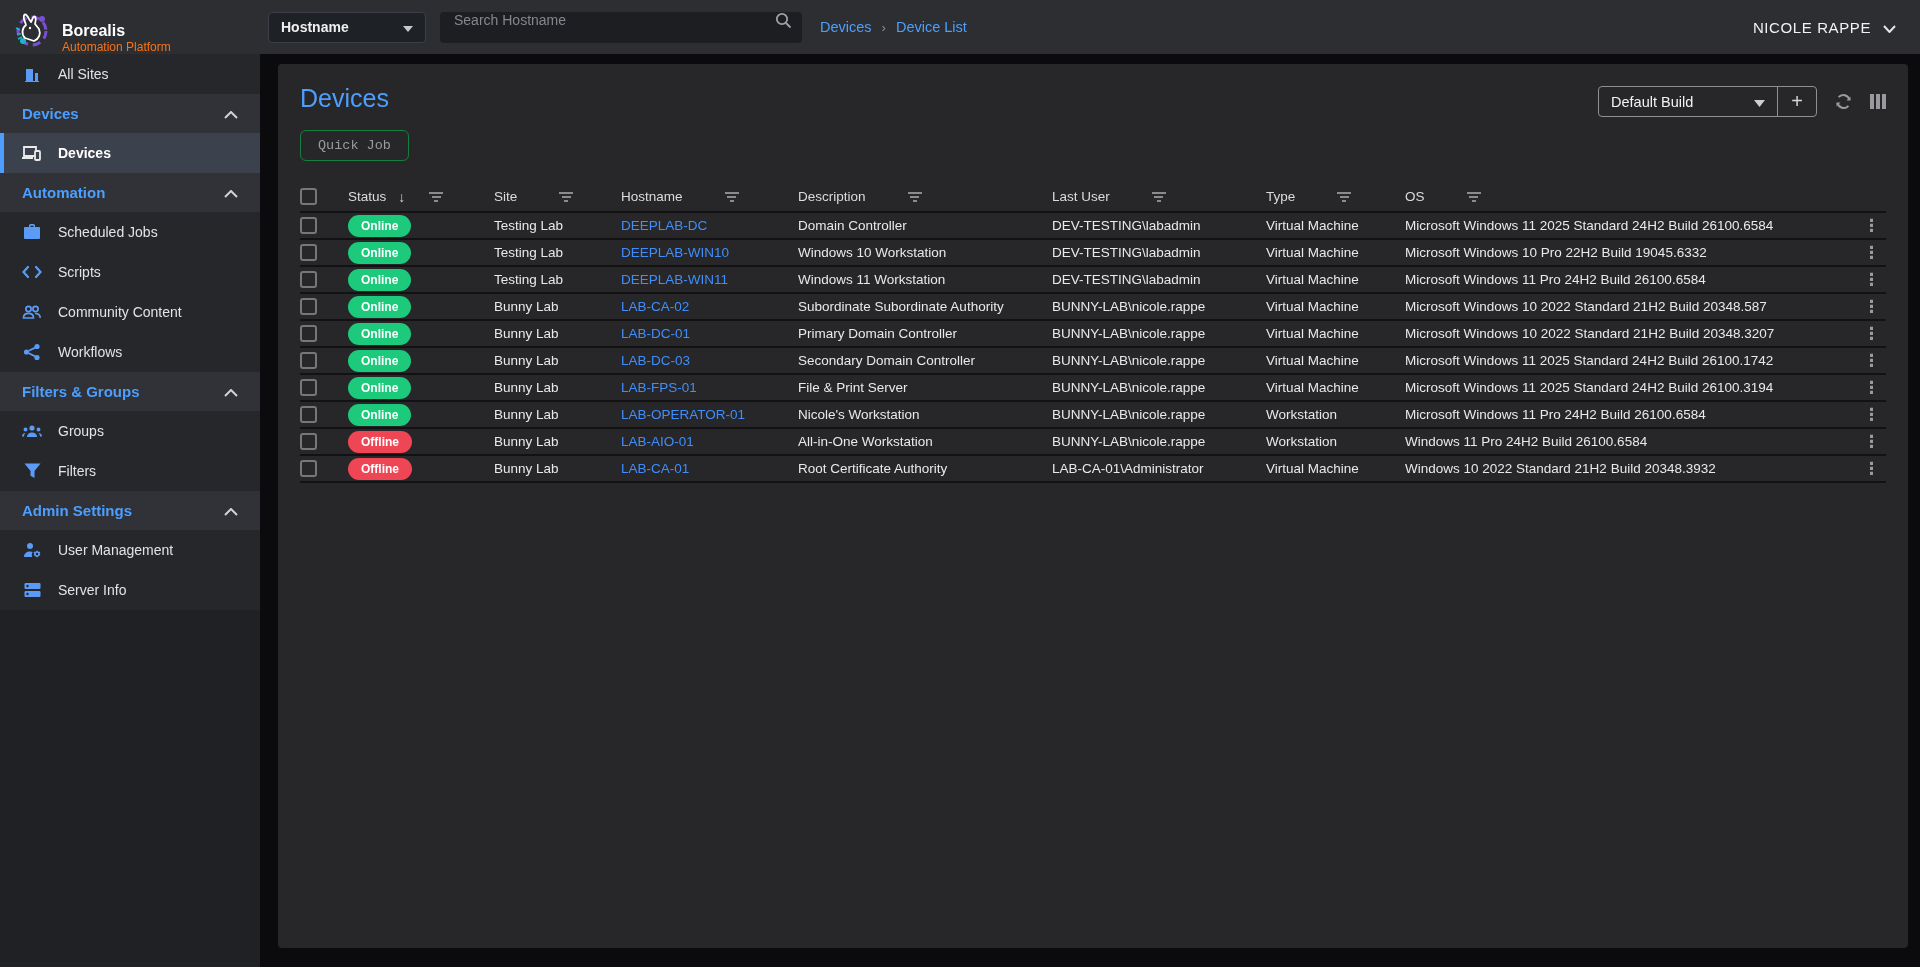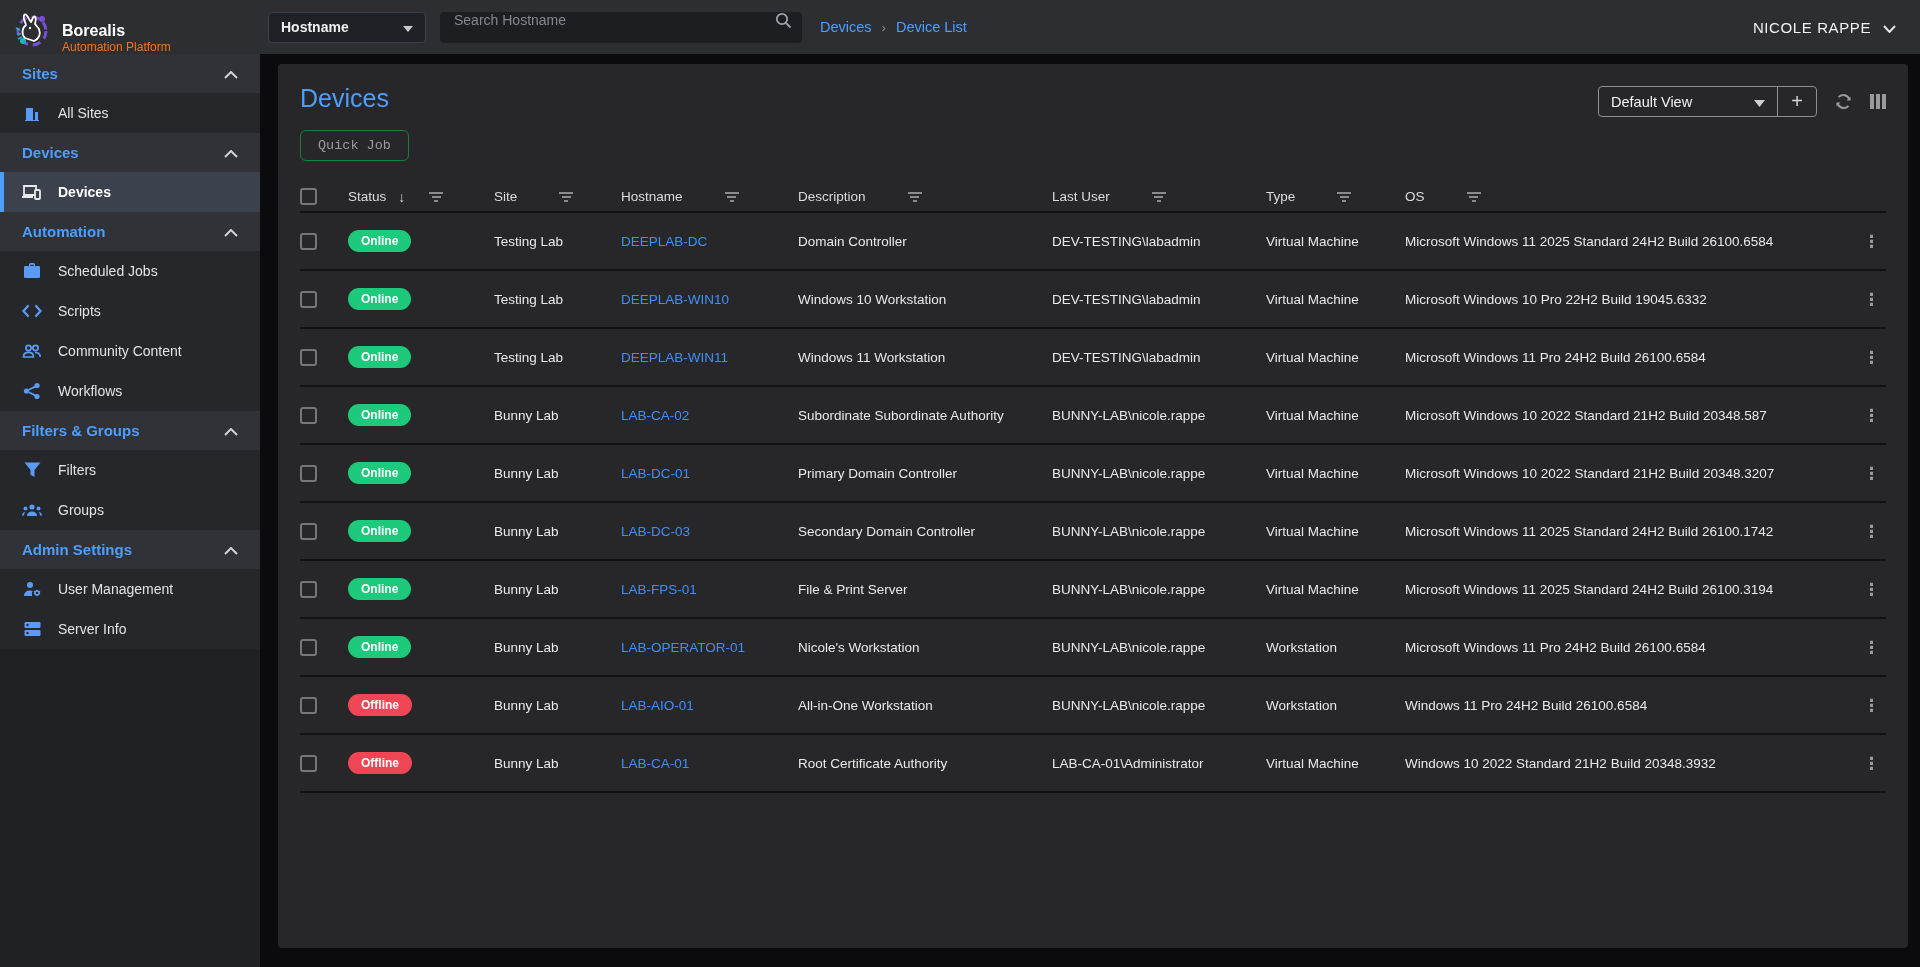--- a/index.html
+++ b/index.html
@@ -57,21 +57,21 @@
 
   .quick-job-btn { margin-top:13px; align-self:flex-start; background:transparent; border:1px solid #15803d;
                    border-radius:6px; color:#9b9b9f; font-size:13.5px; padding:7px 17px;
                    font-family:Liberation Mono, monospace; cursor:default; }
 
   
   .dtable { margin-top:21px; display:flex; flex-direction:column; }
   .thead, .trow { display:grid; grid-template-columns:48px 146px 127px 177px 254px 214px 139px 1fr 40px;
                   align-items:center; }
   .thead { height:29px; color:#dcdcde; font-size:13.5px; }
-  .trow { height:58px; border-top:2px solid #121214; color:#e9e9ea; font-size:13.5px; }
+  .trow { height:27px; border-top:2px solid #121214; color:#e9e9ea; font-size:13.5px; }
   .cell { display:flex; align-items:center; min-width:0; }
   .checkbox { width:17px; height:17px; border:2px solid #77777b; border-radius:3px; background:transparent;
               display:inline-block; cursor:pointer; }
   .hcell { gap:8px; }
   .filter-glyph { display:inline-flex; flex-direction:column; align-items:center; gap:2px; margin-left:34px; cursor:pointer; }
   .filter-glyph i { display:block; height:2px; background:#8b8b8f; }
   .filter-glyph i:nth-child(1){ width:14px; } .filter-glyph i:nth-child(2){ width:9px; } .filter-glyph i:nth-child(3){ width:4px; }
   .sort-arrow { color:#cfcfd2; font-size:14px; margin-left:4px; }
   .badge { padding:4px 13px; border-radius:12px; color:#ffffff; font-size:12px; font-weight:bold; }
   .badge.online { background:#1dc97a; }
@@ -97,28 +97,20 @@
           <path d="M8 20 L4 18 M9 24 L5 24 M10 27 L6 29" stroke="#18b8c4" stroke-width="1.6"></path>
           <circle cx="18" cy="18" r="1.2" fill="#ffffff"></circle>
         </svg>
       </span>
       <div>
         <div class="logo-title">Borealis</div>
         <div class="logo-sub">Automation Platform</div>
       </div>
     </div>
 
-    <div class="nav-section-header">
-      <span>Sites</span>
-      <span class="chev">
-        <svg width="14" height="8" viewBox="0 0 14 8">
-            <polyline points="1,7 7,1 13,7" fill="none" stroke="#d2d2d4" stroke-width="2"></polyline>
-          </svg>
-      </span>
-    </div>
     <div class="nav-item">
       <span class="nicon">
         <svg width="18" height="18" viewBox="0 0 18 18">
             <path fill="currentColor" d="M3 16V4h7v12h2V8h3v8h1v1H2v-1h1zm2-10h1.5v1.5H5V6zm3 0h1.5v1.5H8V6zM5 9h1.5v1.5H5V9zm3 0h1.5v1.5H8V9zm-3 3h1.5v1.5H5V12zm3 0h1.5v1.5H8V12z"></path>
           </svg>
       </span>
       <span class="lbl">All Sites</span>
     </div>
 
     <div class="nav-section-header">
@@ -185,40 +177,40 @@
       <span class="lbl">Workflows</span>
     </div>
 
     <div class="nav-section-header">
       <span>Filters &amp; Groups</span>
       <span class="chev">
         <svg width="14" height="8" viewBox="0 0 14 8">
             <polyline points="1,7 7,1 13,7" fill="none" stroke="#d2d2d4" stroke-width="2"></polyline>
           </svg>
       </span>
-    </div>
-    <div class="nav-item">
-      <span class="nicon">
-        <svg width="17" height="16" viewBox="0 0 17 16">
-            <path fill="currentColor" d="M0.5 0.5h16L10.5 8v7l-4-2.2V8z"></path>
-          </svg>
-      </span>
-      <span class="lbl">Filters</span>
     </div>
     <div class="nav-item">
       <span class="nicon">
         <svg width="20" height="14" viewBox="0 0 20 14">
             <circle cx="10" cy="4" r="2.6" fill="currentColor"></circle>
             <path fill="currentColor" d="M5 13c0-3 2.2-4.5 5-4.5S15 10 15 13z"></path>
             <circle cx="3.5" cy="5.5" r="1.9" fill="currentColor"></circle>
             <circle cx="16.5" cy="5.5" r="1.9" fill="currentColor"></circle>
             <path fill="currentColor" d="M0 12.5c0-2.2 1.4-3.4 3.4-3.5-.9 1-1.4 2.2-1.4 3.5zM20 12.5c0-2.2-1.4-3.4-3.4-3.5.9 1 1.4 2.2 1.4 3.5z"></path>
           </svg>
       </span>
       <span class="lbl">Groups</span>
+    </div>
+    <div class="nav-item">
+      <span class="nicon">
+        <svg width="17" height="16" viewBox="0 0 17 16">
+            <path fill="currentColor" d="M0.5 0.5h16L10.5 8v7l-4-2.2V8z"></path>
+          </svg>
+      </span>
+      <span class="lbl">Filters</span>
     </div>
 
     <div class="nav-section-header">
       <span>Admin Settings</span>
       <span class="chev">
         <svg width="14" height="8" viewBox="0 0 14 8">
             <polyline points="1,7 7,1 13,7" fill="none" stroke="#d2d2d4" stroke-width="2"></polyline>
           </svg>
       </span>
     </div>
@@ -282,21 +274,21 @@
       </div>
     </header>
 
     <div class="content">
       <section class="panel">
         <div class="panel-header">
           <h1 class="panel-title">Devices</h1>
           <div class="panel-controls">
             <div class="view-group">
               <div class="view-select">
-                <span>Default View</span>
+                <span>Default Build</span>
                 <span class="caret">
                   <svg width="11" height="7" viewBox="0 0 11 7">
                       <path d="M0 0h11L5.5 7z" fill="#cfcfd2"></path>
                     </svg>
                 </span>
               </div>
               <div class="view-divider"></div>
               <button class="add-view-btn">+</button>
             </div>
             <button class="icon-btn">

